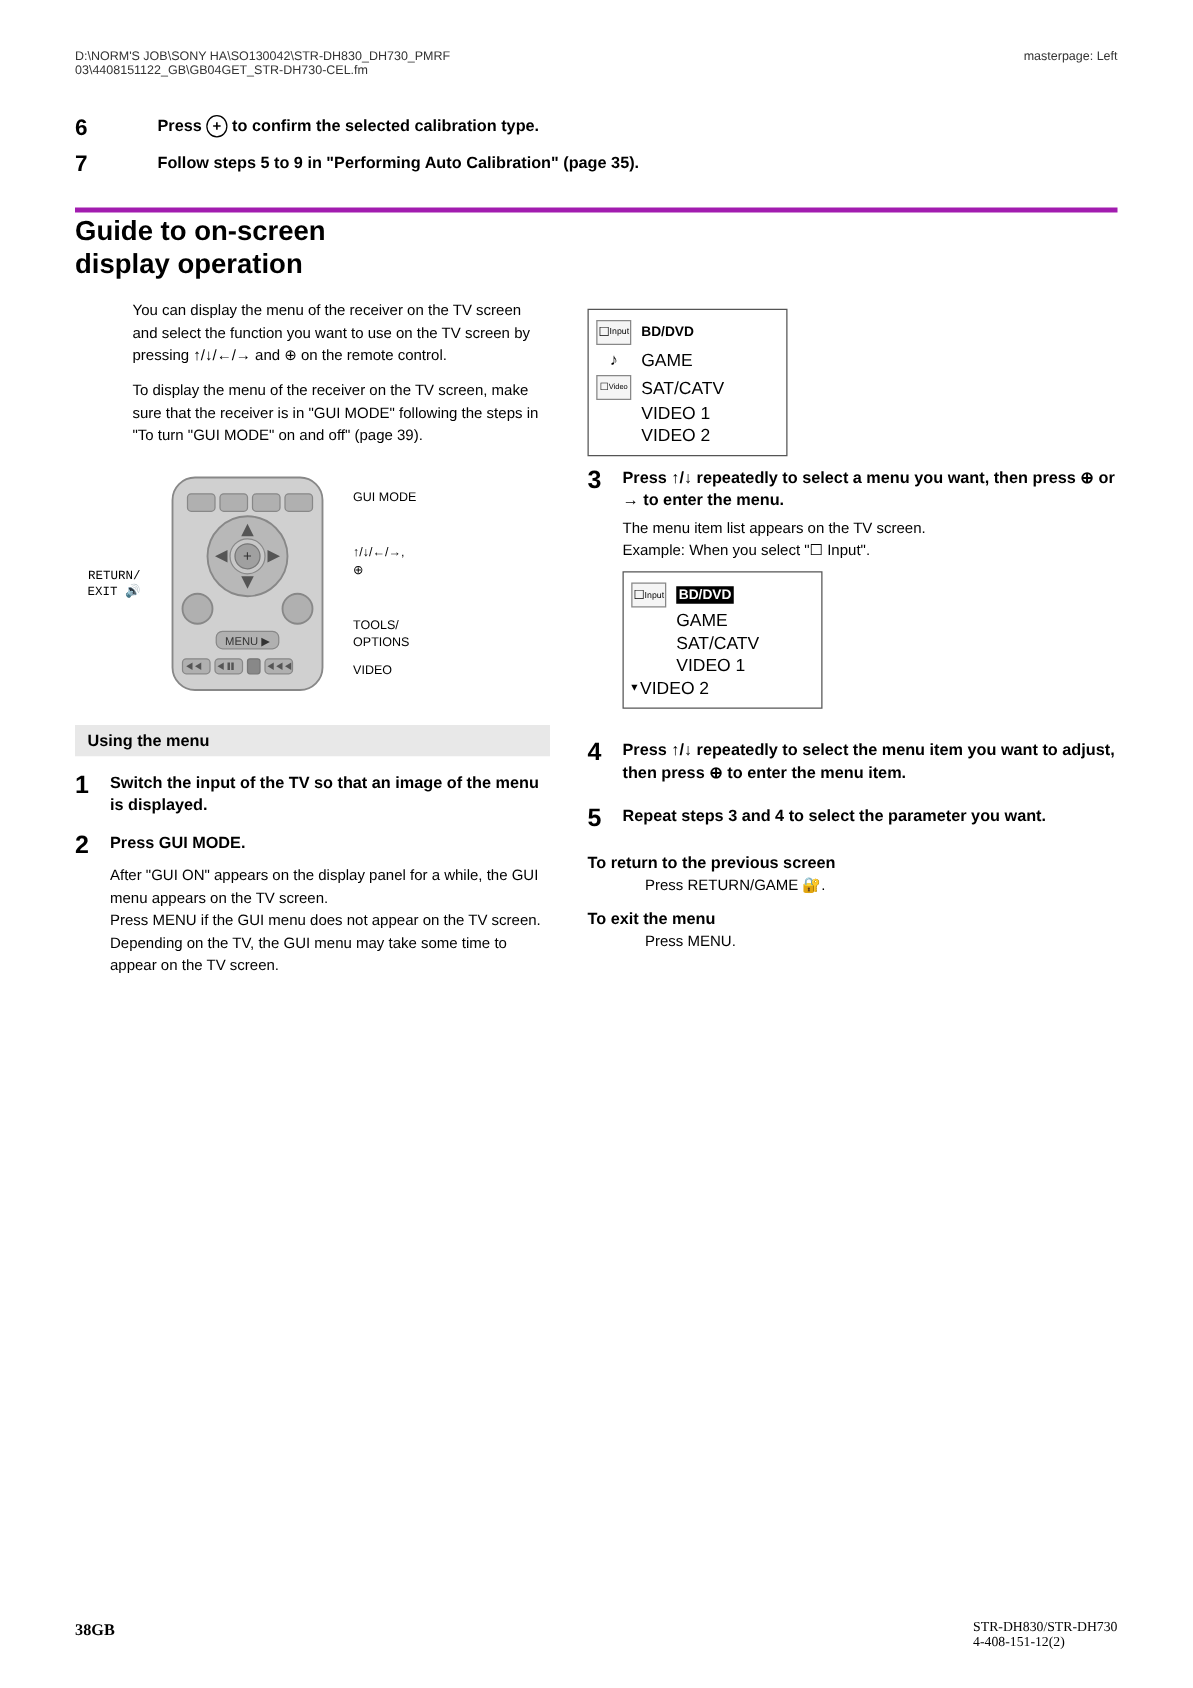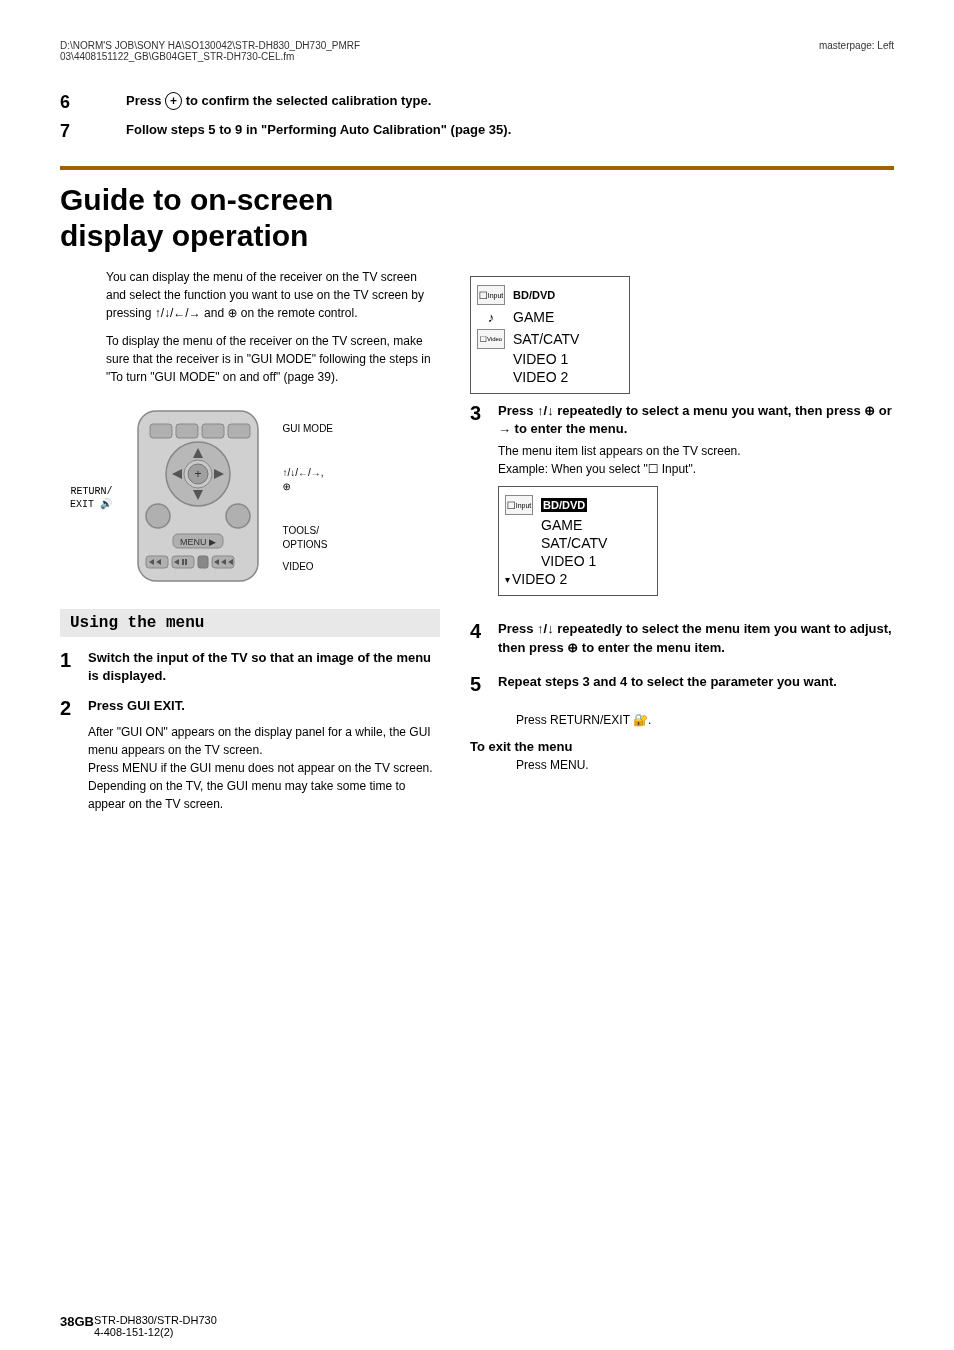--- a/index.html
+++ b/index.html
@@ -42,24 +42,24 @@
       min-width: 18px;
     }
     .step-text-bold {
       font-size: 13px;
       font-weight: bold;
       line-height: 1.4;
       padding-left: 40px;
     }
     
     .section-title {
-      font-size: 30px;
-      font-weight: bold;
-      border-top: 4px solid #a16207;
-      padding-top: 12px;
+      font-size: 22px;
+      font-weight: bold;
+      border-top: 4px solid #a21caf;
+      padding-top: 2px;
       margin-bottom: 14px;
       line-height: 1.2;
     }
     
     .body-text {
       font-size: 12px;
       line-height: 1.5;
       margin-bottom: 10px;
       margin-left: 46px;
     }
@@ -73,25 +73,24 @@
       width: 380px;
       flex-shrink: 0;
     }
     .col-right {
       flex: 1;
     }
     
     .using-menu-box {
       background: #e8e8e8;
       padding: 5px 10px;
-      font-size: 16px;
+      font-size: 13px;
       font-weight: bold;
       margin-top: 14px;
       margin-bottom: 12px;
-      font-family: Liberation Mono, monospace;
     }
     
     .numbered-step {
       margin-bottom: 12px;
     }
     .numbered-step-header {
       display: flex;
       align-items: flex-start;
       margin-bottom: 4px;
     }
@@ -184,25 +183,27 @@
     
     .sub-heading {
       font-size: 13px;
       font-weight: bold;
       margin-bottom: 2px;
       margin-top: 10px;
     }
     
     .footer {
       position: absolute;
-      bottom: 12px;
+      bottom: 30px;
       left: 60px;
       right: 60px;
       display: flex;
+      justify-content: space-between;
       font-size: 11px;
+      font-family: Liberation Serif, serif;
     }
     .page-num {
       font-size: 13px;
       font-weight: bold;
     }
     .diagram-container {
       position: relative;
       display: flex;
       align-items: center;
       margin: 20px 0 20px 10px;
@@ -309,21 +310,21 @@
       <div class="numbered-step">
         <div class="numbered-step-header">
           <span class="step-number">1</span>
           <span class="step-title">Switch the input of the TV so that an image of the menu is displayed.</span>
         </div>
       </div>
 
       <div class="numbered-step">
         <div class="numbered-step-header">
           <span class="step-number">2</span>
-          <span class="step-title">Press GUI EXIT.</span>
+          <span class="step-title">Press GUI MODE.</span>
         </div>
         <div class="step-body">
           After "GUI ON" appears on the display panel for a while, the GUI menu appears on the TV screen.<br>
           Press MENU if the GUI menu does not appear on the TV screen.<br>
           Depending on the TV, the GUI menu may take some time to appear on the TV screen.
         </div>
       </div>
 
     </div>
 
@@ -394,21 +395,22 @@
 
       
       <div class="right-step">
         <div class="right-step-header">
           <span class="right-step-num">5</span>
           <span class="right-step-title">Repeat steps 3 and 4 to select the parameter you want.</span>
         </div>
       </div>
 
       
-      <div class="body-text">Press RETURN/EXIT 🔐.</div>
+      <div class="sub-heading">To return to the previous screen</div>
+      <div class="body-text">Press RETURN/GAME 🔐.</div>
 
       
       <div class="sub-heading">To exit the menu</div>
       <div class="body-text">Press MENU.</div>
 
     </div>
   </div>
 
   <div class="footer">
     <span class="page-num">38GB</span>

